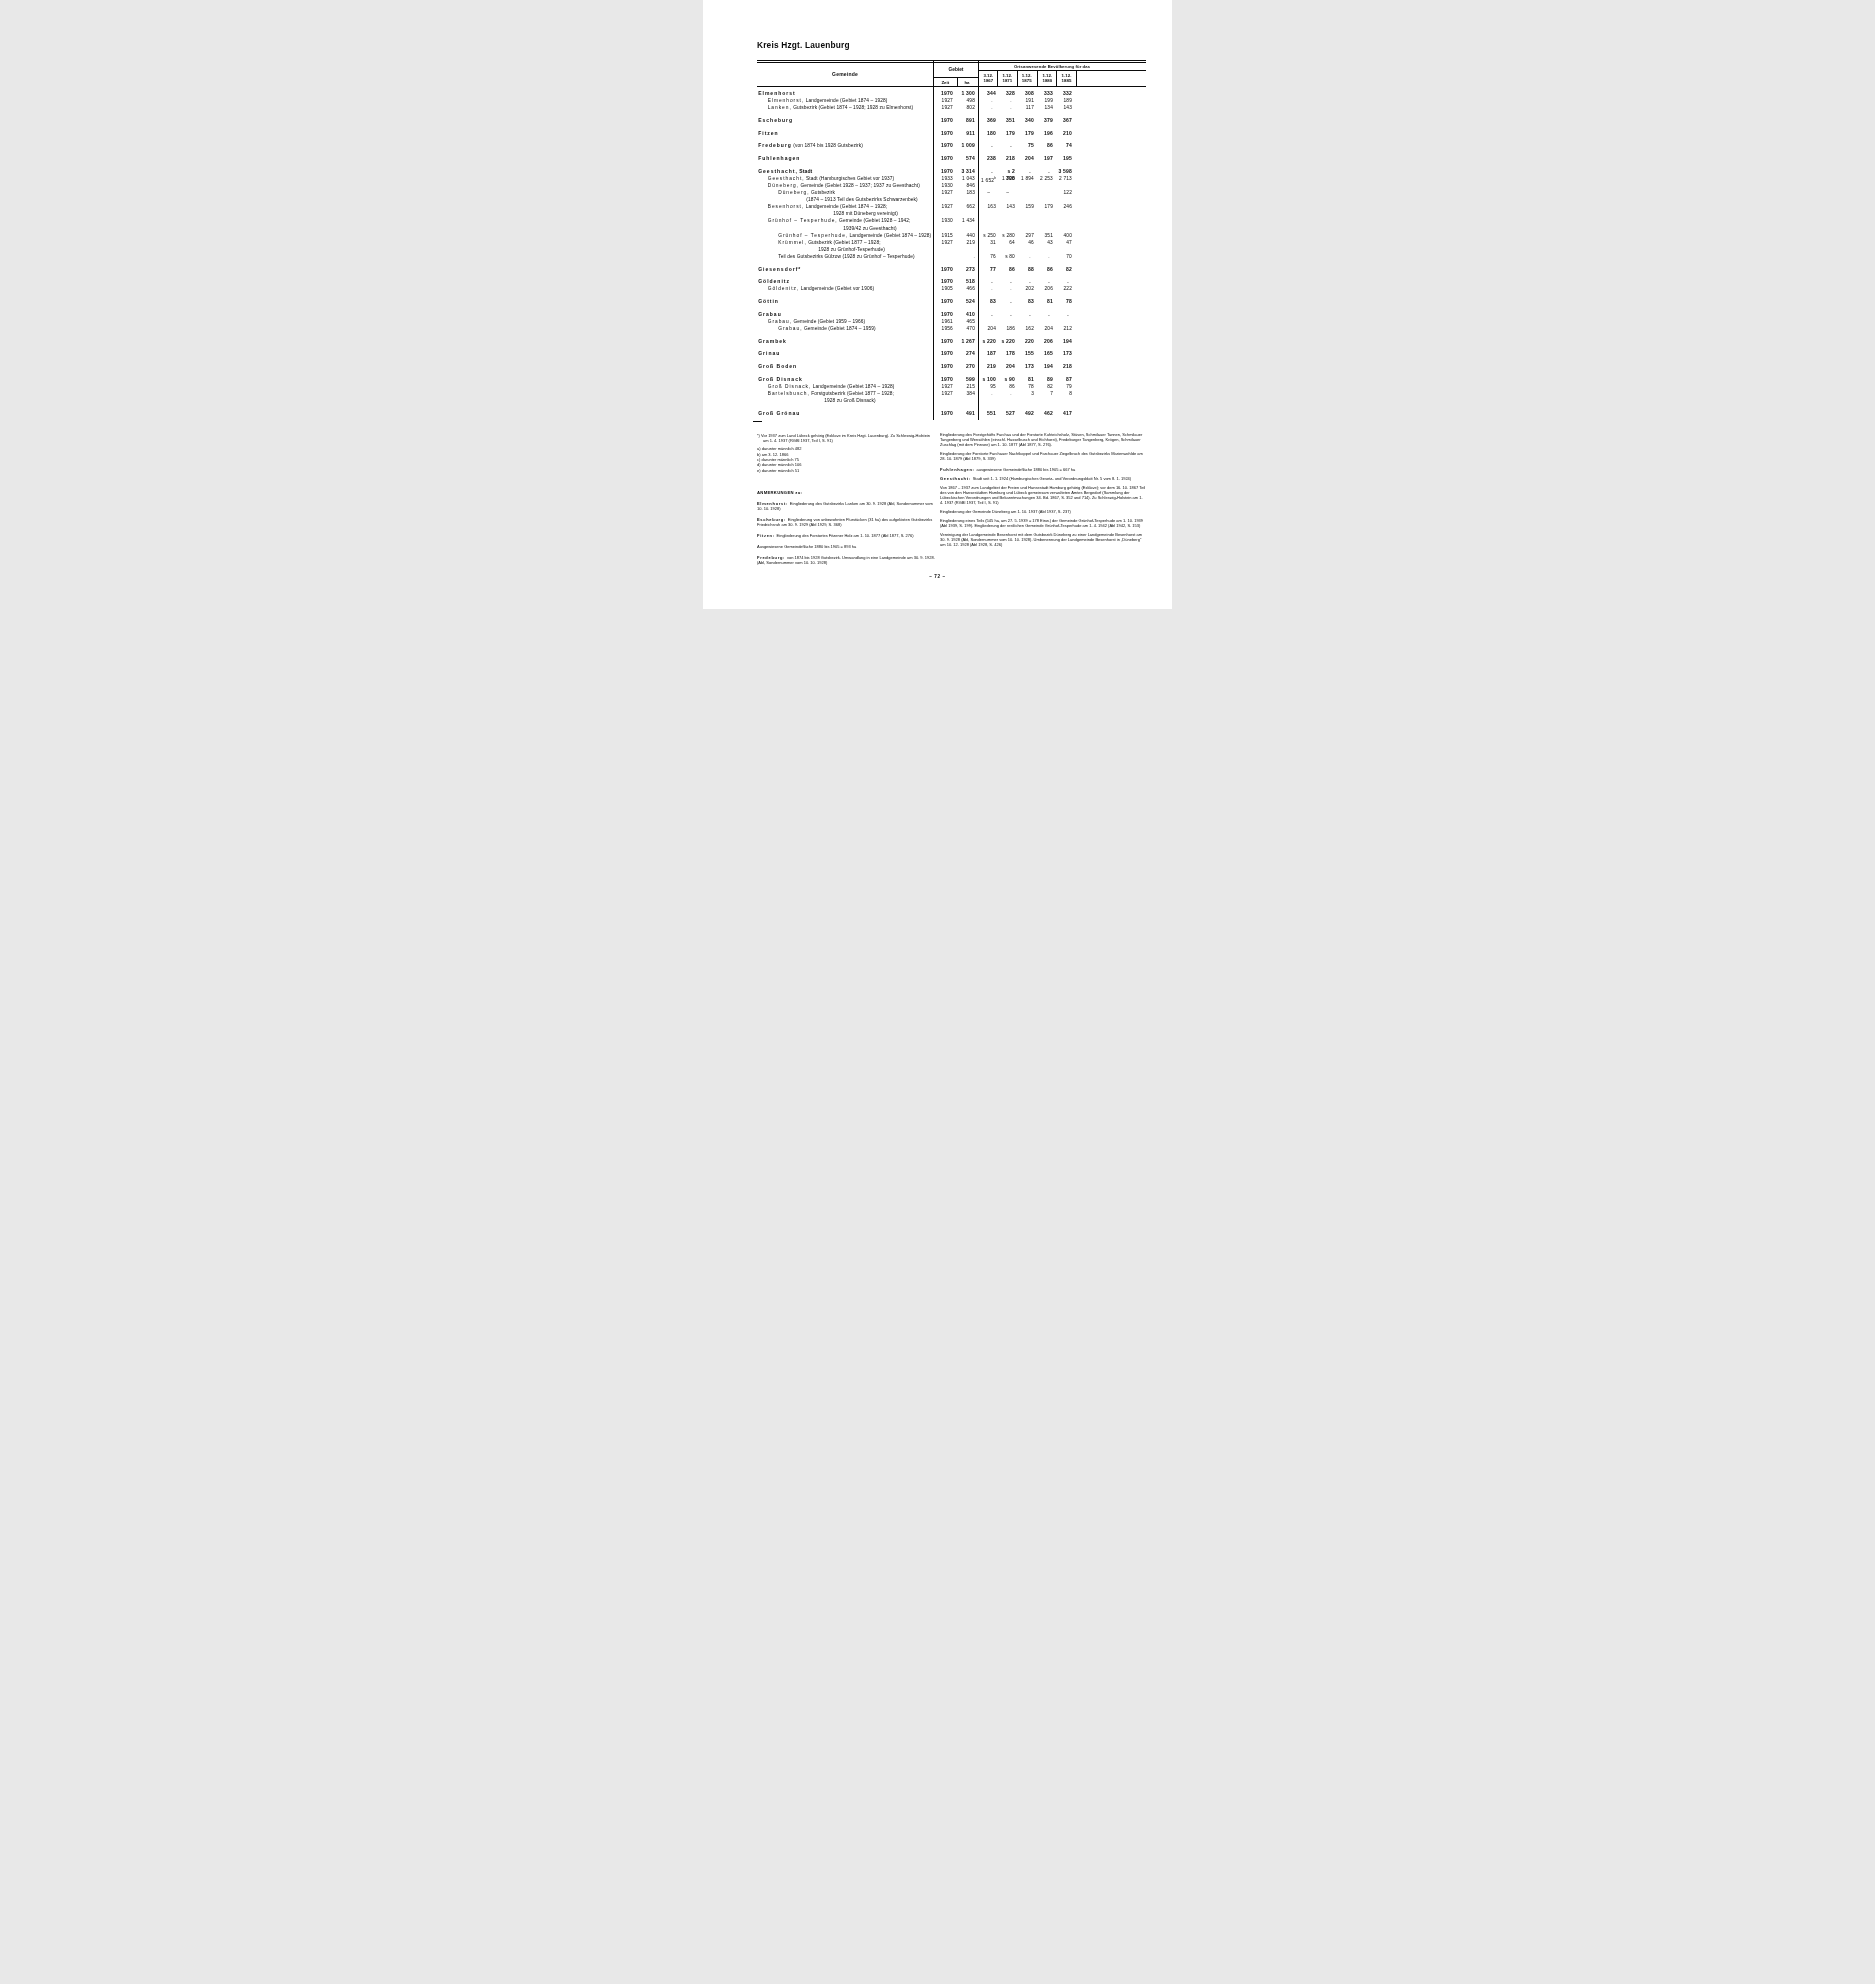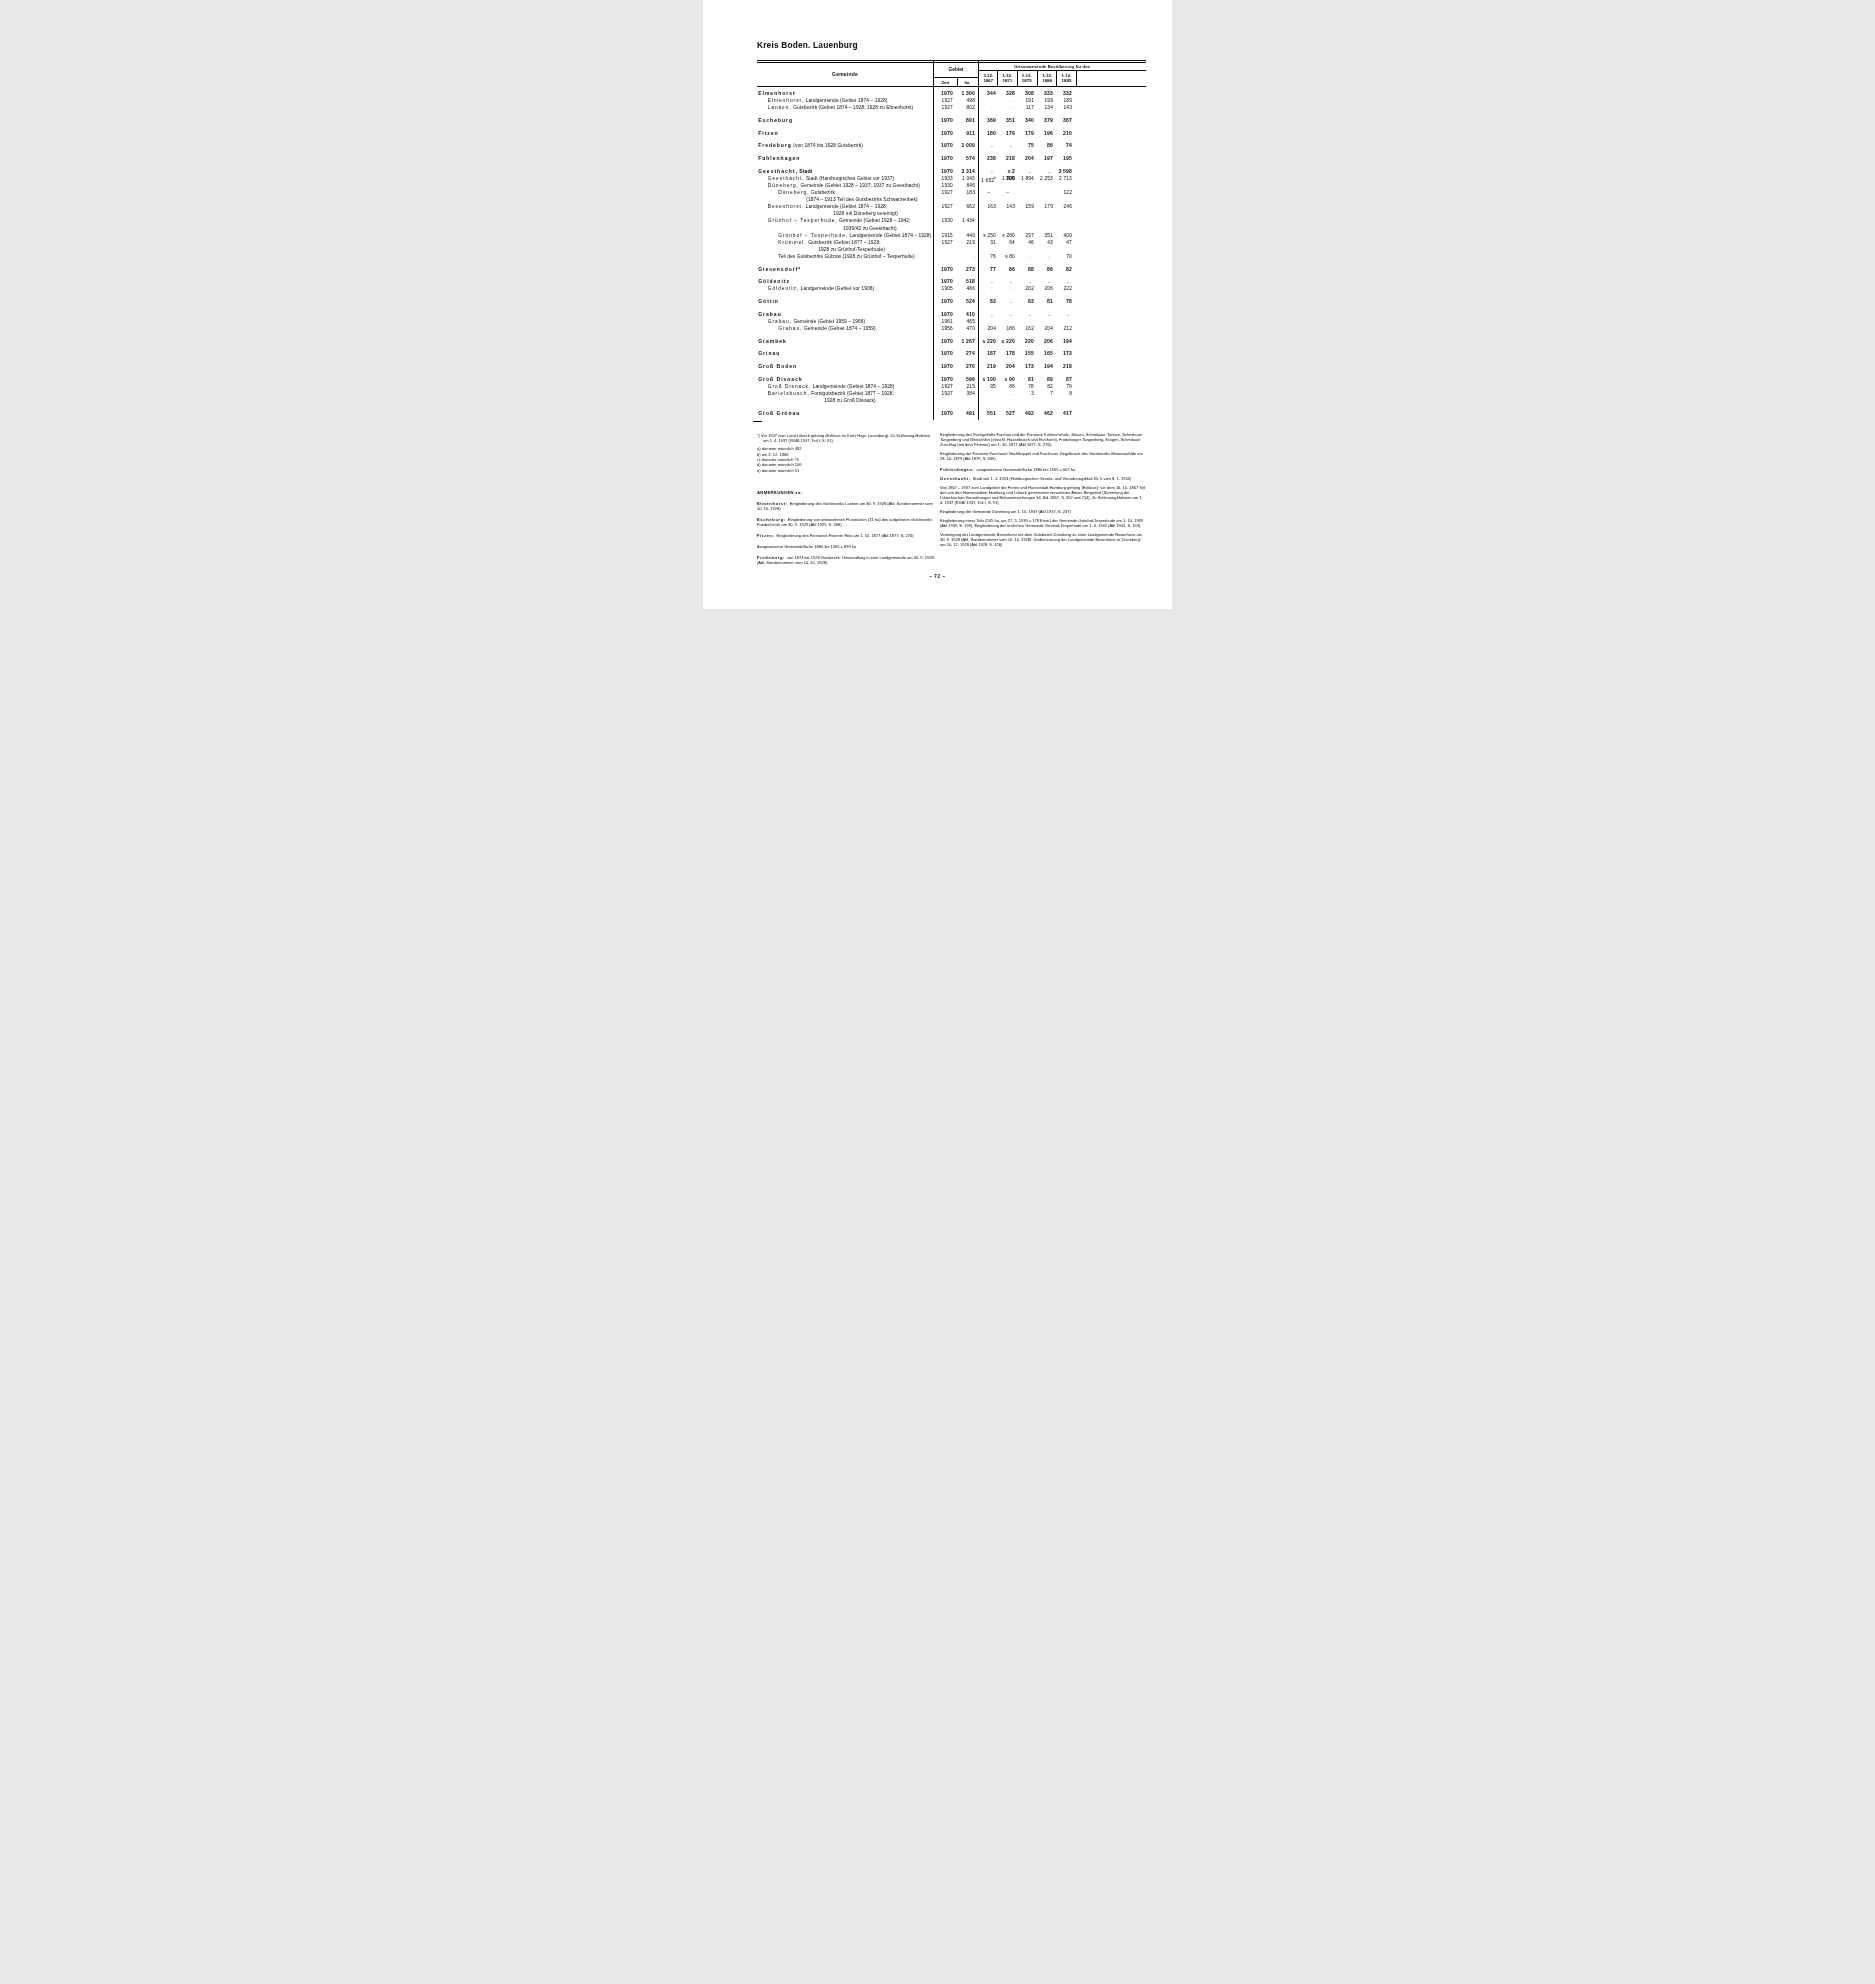--- a/index.html
+++ b/index.html
@@ -62,21 +62,21 @@
   .fn-right p:nth-child(3){margin-top:5.6px;}
   .fn-right p:nth-child(4){margin-top:2.4px;}
   .pageno{position:absolute;left:0;top:574px;width:469px;text-align:center;
           font-size:4.6px;font-weight:700;letter-spacing:0.6px;}
 </style>
 </head>
 <body>
 
 <div class="page">
 
-  <div class="title">Kreis Boden. Lauenburg</div>
+  <div class="title">Kreis Hzgt. Lauenburg</div>
 
   <div class="twrap">
     <div class="hr rule-top"></div>
     <div class="hr rule-top2"></div>
     <div class="vl vl1"></div>
     <div class="vl vl2"></div>
 
     <div class="hcell hc-gemeinde">Gemeinde</div>
     <div class="hcell hc-gebiet">Gebiet</div>
     <div class="hr rule-gebiet"></div>

